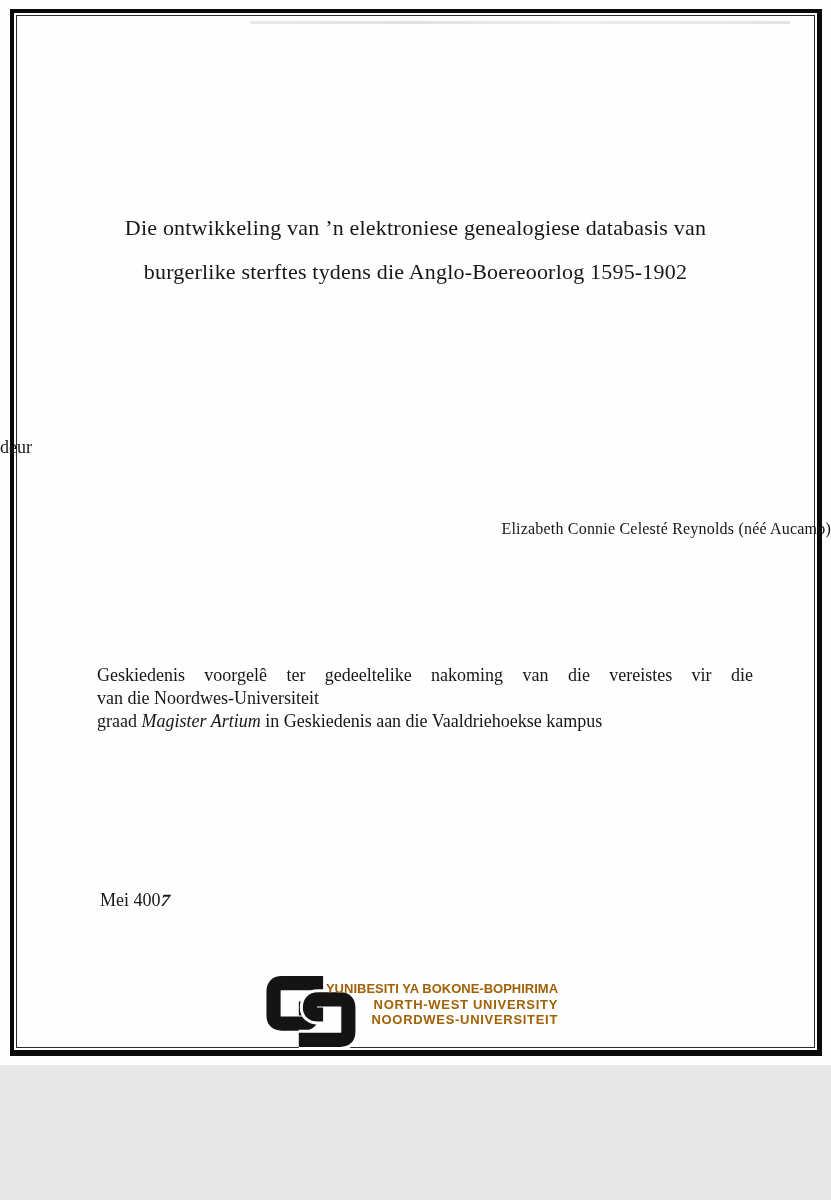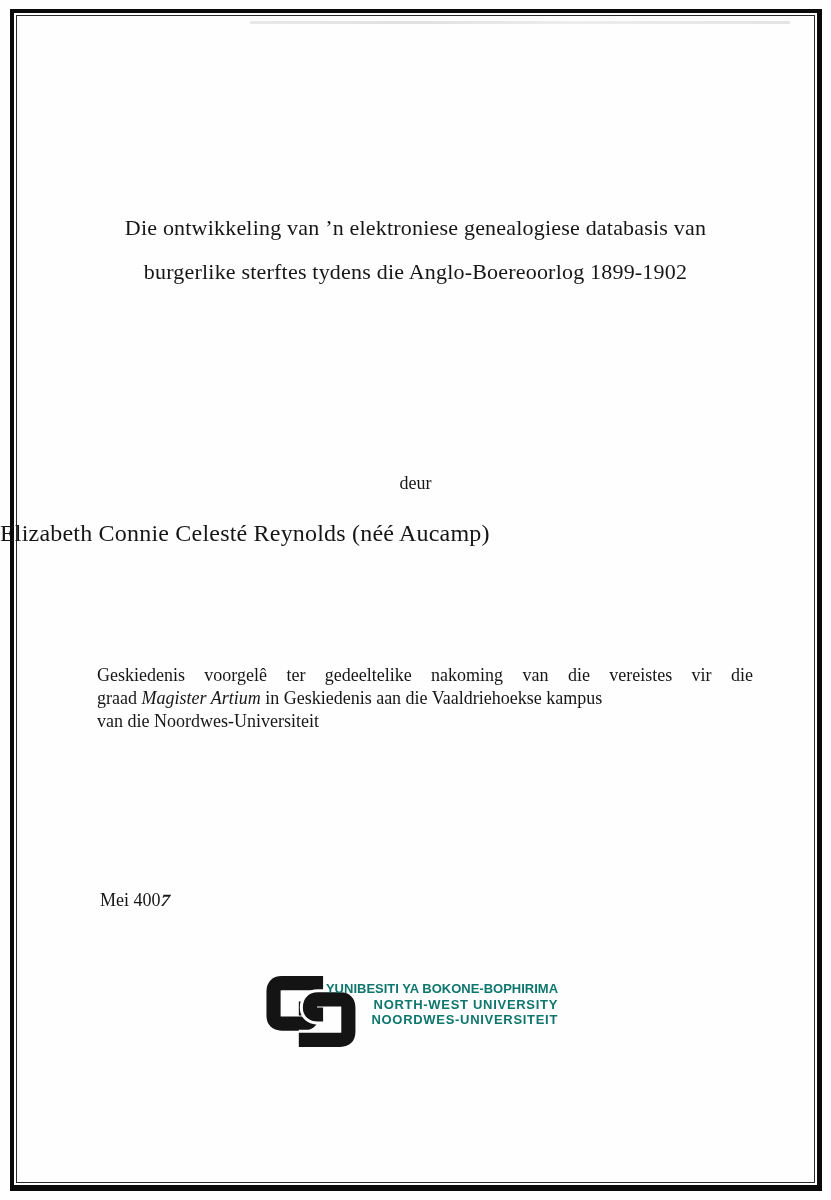--- a/index.html
+++ b/index.html
@@ -1,17 +1,17 @@
 <!DOCTYPE html>
 <html><head>
 <meta charset="utf-8">
 <style>
   html,body{margin:0;padding:0;background:#e8e8e8;}
   .page{
-    position:relative; width:831px; height:1200px;
+    position:relative; width:831px; height:1065px;
     background:#fefefe; overflow:hidden;
     font-family:"Liberation Serif","DejaVu Serif",serif;
     color:#161616;
   }
   .frame{
     position:absolute; top:9px; left:10px; right:9px; bottom:9px;
     border-style:solid; border-color:#0a0a0a;
     border-width:4px 5px 6px 4px;
   }
   .frame-inner{
@@ -23,25 +23,25 @@
     background:linear-gradient(90deg,#cfcfcf 0%, #bdbdbd 30%, #d8d8d8 60%, #c4c4c4 100%);
     opacity:.45;
   }
   .title-block{
     position:absolute; top:206px; left:60px; right:60px;
     text-align:center; font-size:22px; line-height:44px;
     letter-spacing:.2px;
   }
   .byline{
     position:absolute; top:437px; left:0; right:0;
-    text-align:center; font-size:18px;margin-top:36px;
+    font-size:18px;
   }
   .author{
     position:absolute; top:520px; left:0; right:0;
-    text-align:left; font-size:24px; letter-spacing:.2px;
+    text-align:right; font-size:16px; letter-spacing:.2px;
   }
   .statement{
     position:absolute; top:664px; left:97px; width:656px;
     font-size:18px; line-height:23px;
   }
   .statement .just{
     text-align:justify; text-align-last:justify;
   }
   .supervisor-block{
     position:absolute; top:888px; left:100px;
@@ -54,47 +54,47 @@
   .logo{
     position:absolute; top:975px; left:50%;
     transform:translateX(calc(-50% - 4px));
     display:flex; align-items:flex-start;
   }
   .logo-mark{display:block; flex:0 0 auto;}
   .logo-text{
     margin-left:-30px; padding-top:6px;
     font-family:"Liberation Sans","DejaVu Sans",sans-serif;
     font-weight:bold; font-size:13px; line-height:15.5px;
-    text-align:right; color:#0f766e; white-space:nowrap;
+    text-align:right; color:#a16207; white-space:nowrap;
   }
   .logo-text .sp{letter-spacing:.7px;}
 </style>
 </head>
 <body>
 
 <div class="page">
 
   <div class="frame">
     <div class="frame-inner"></div>
   </div>
   <div class="smudge-top"></div>
 
   <div class="title-block">
     <div>Die ontwikkeling van ’n elektroniese genealogiese databasis van</div>
-    <div>burgerlike sterftes tydens die Anglo-Boereoorlog 1899-1902</div>
+    <div>burgerlike sterftes tydens die Anglo-Boereoorlog 1595-1902</div>
   </div>
 
   <div class="byline">deur</div>
 
   <div class="author">Elizabeth Connie Celesté Reynolds (néé Aucamp)</div>
 
   <div class="statement">
     <div class="just">Geskiedenis voorgelê ter gedeeltelike nakoming van die vereistes vir die</div>
+    <div>van die Noordwes-Universiteit</div>
     <div><span>graad </span><em>Magister Artium</em><span> in Geskiedenis aan die Vaaldriehoekse kampus</span></div>
-    <div>van die Noordwes-Universiteit</div>
   </div>
 
   <div class="supervisor-block">
     <div><span>Mei 400</span><span class="seven">7</span></div>
   </div>
 
   <div class="logo">
     <svg class="logo-mark" viewBox="0 0 90 72" width="91" height="73" aria-hidden="true">
       <path d="M57,8 H16 Q8,8 8,16 V40 Q8,48 16,48 H36 Q46,48 46,40 Q46,33 38,33 H33" fill="none" stroke="#141414" stroke-width="14"></path>
       <path d="M33,64 H74 Q82,64 82,56 V32 Q82,24 74,24 H52 Q44,24 44,32 Q44,39 52,39 H57" fill="none" stroke="#fefefe" stroke-width="20"></path>

